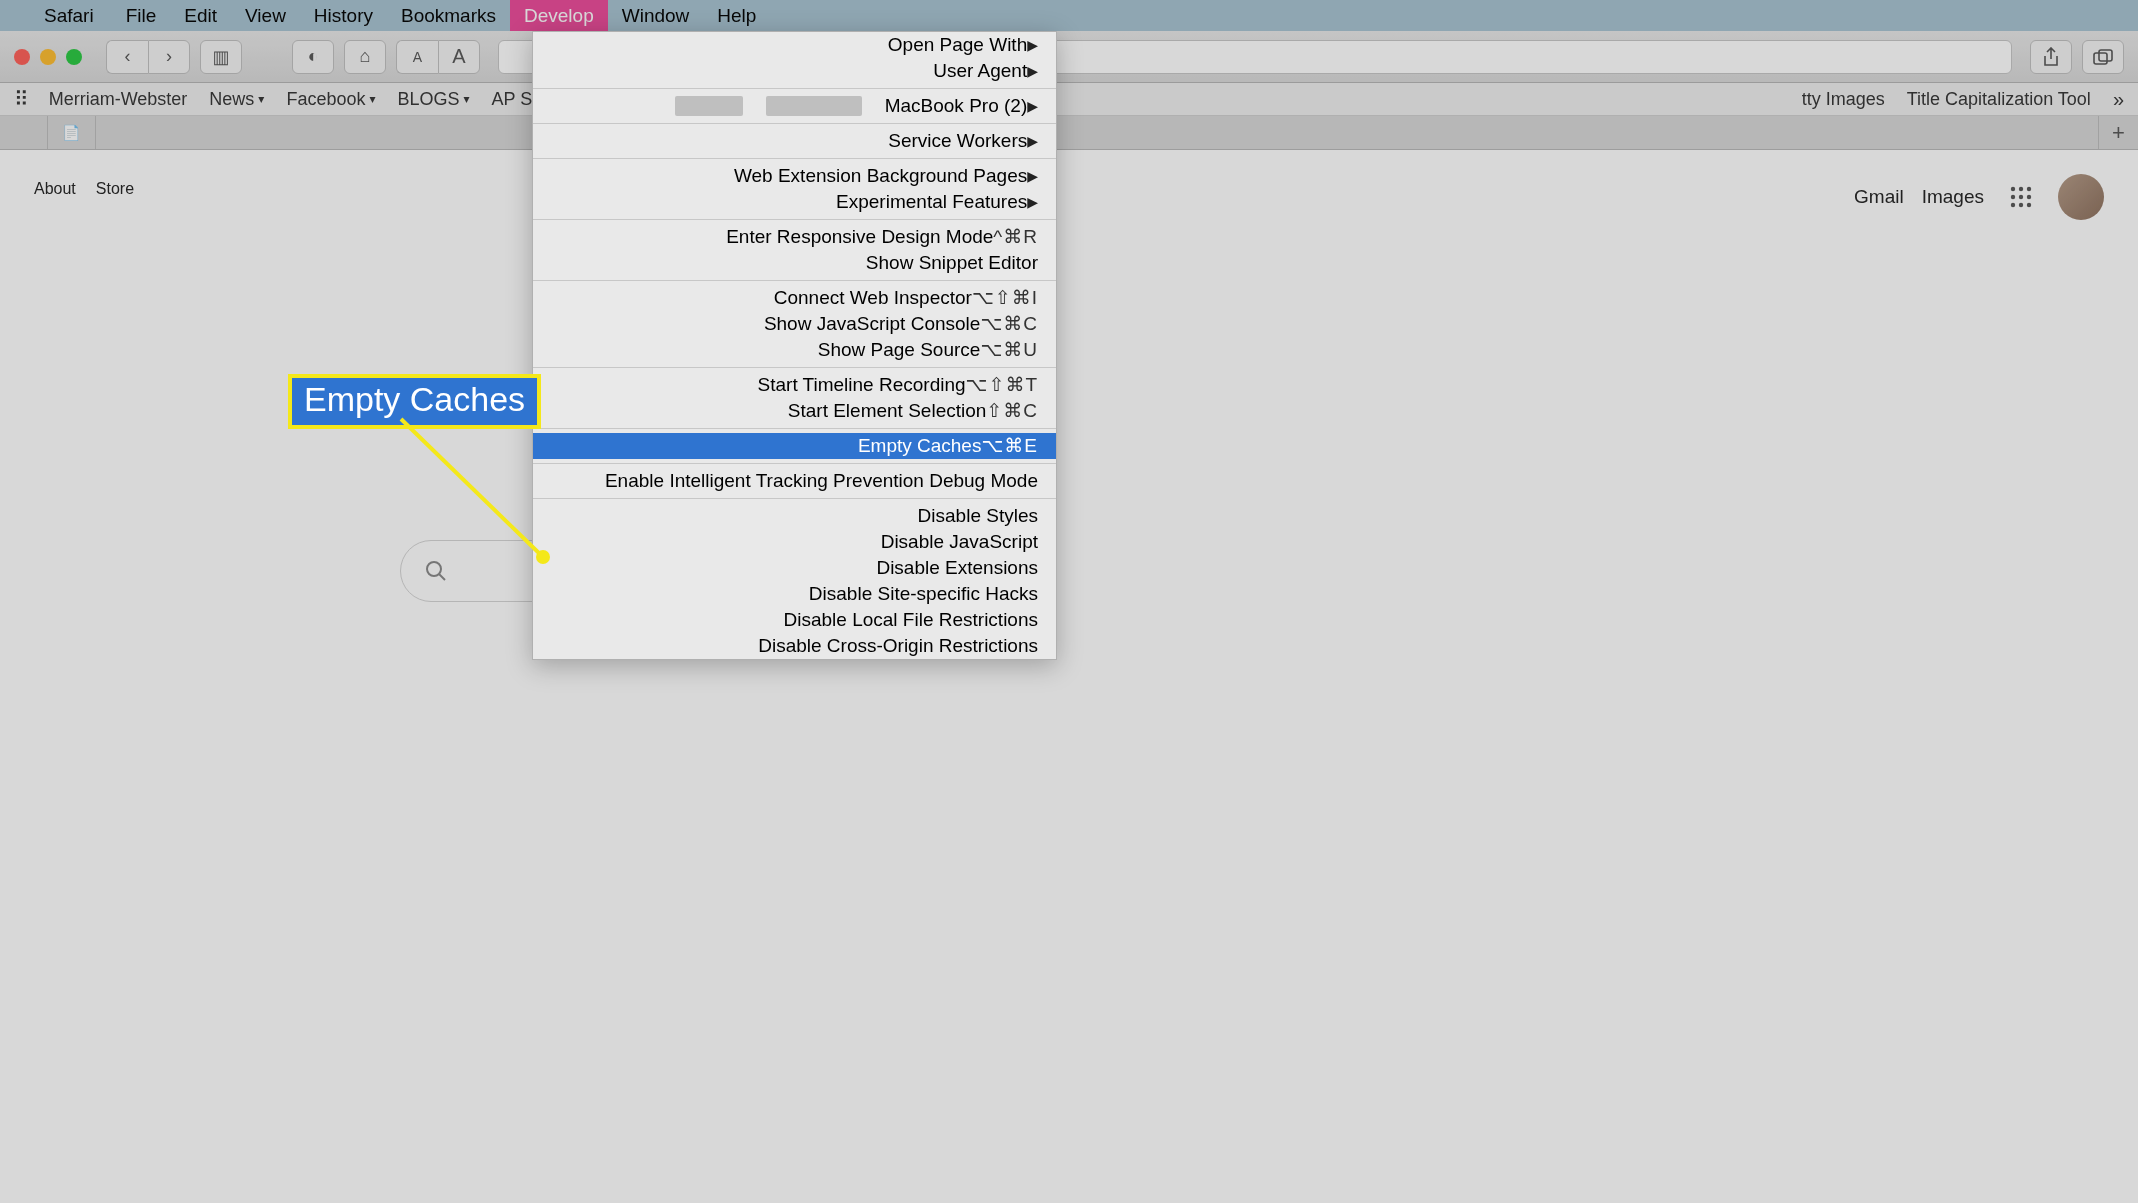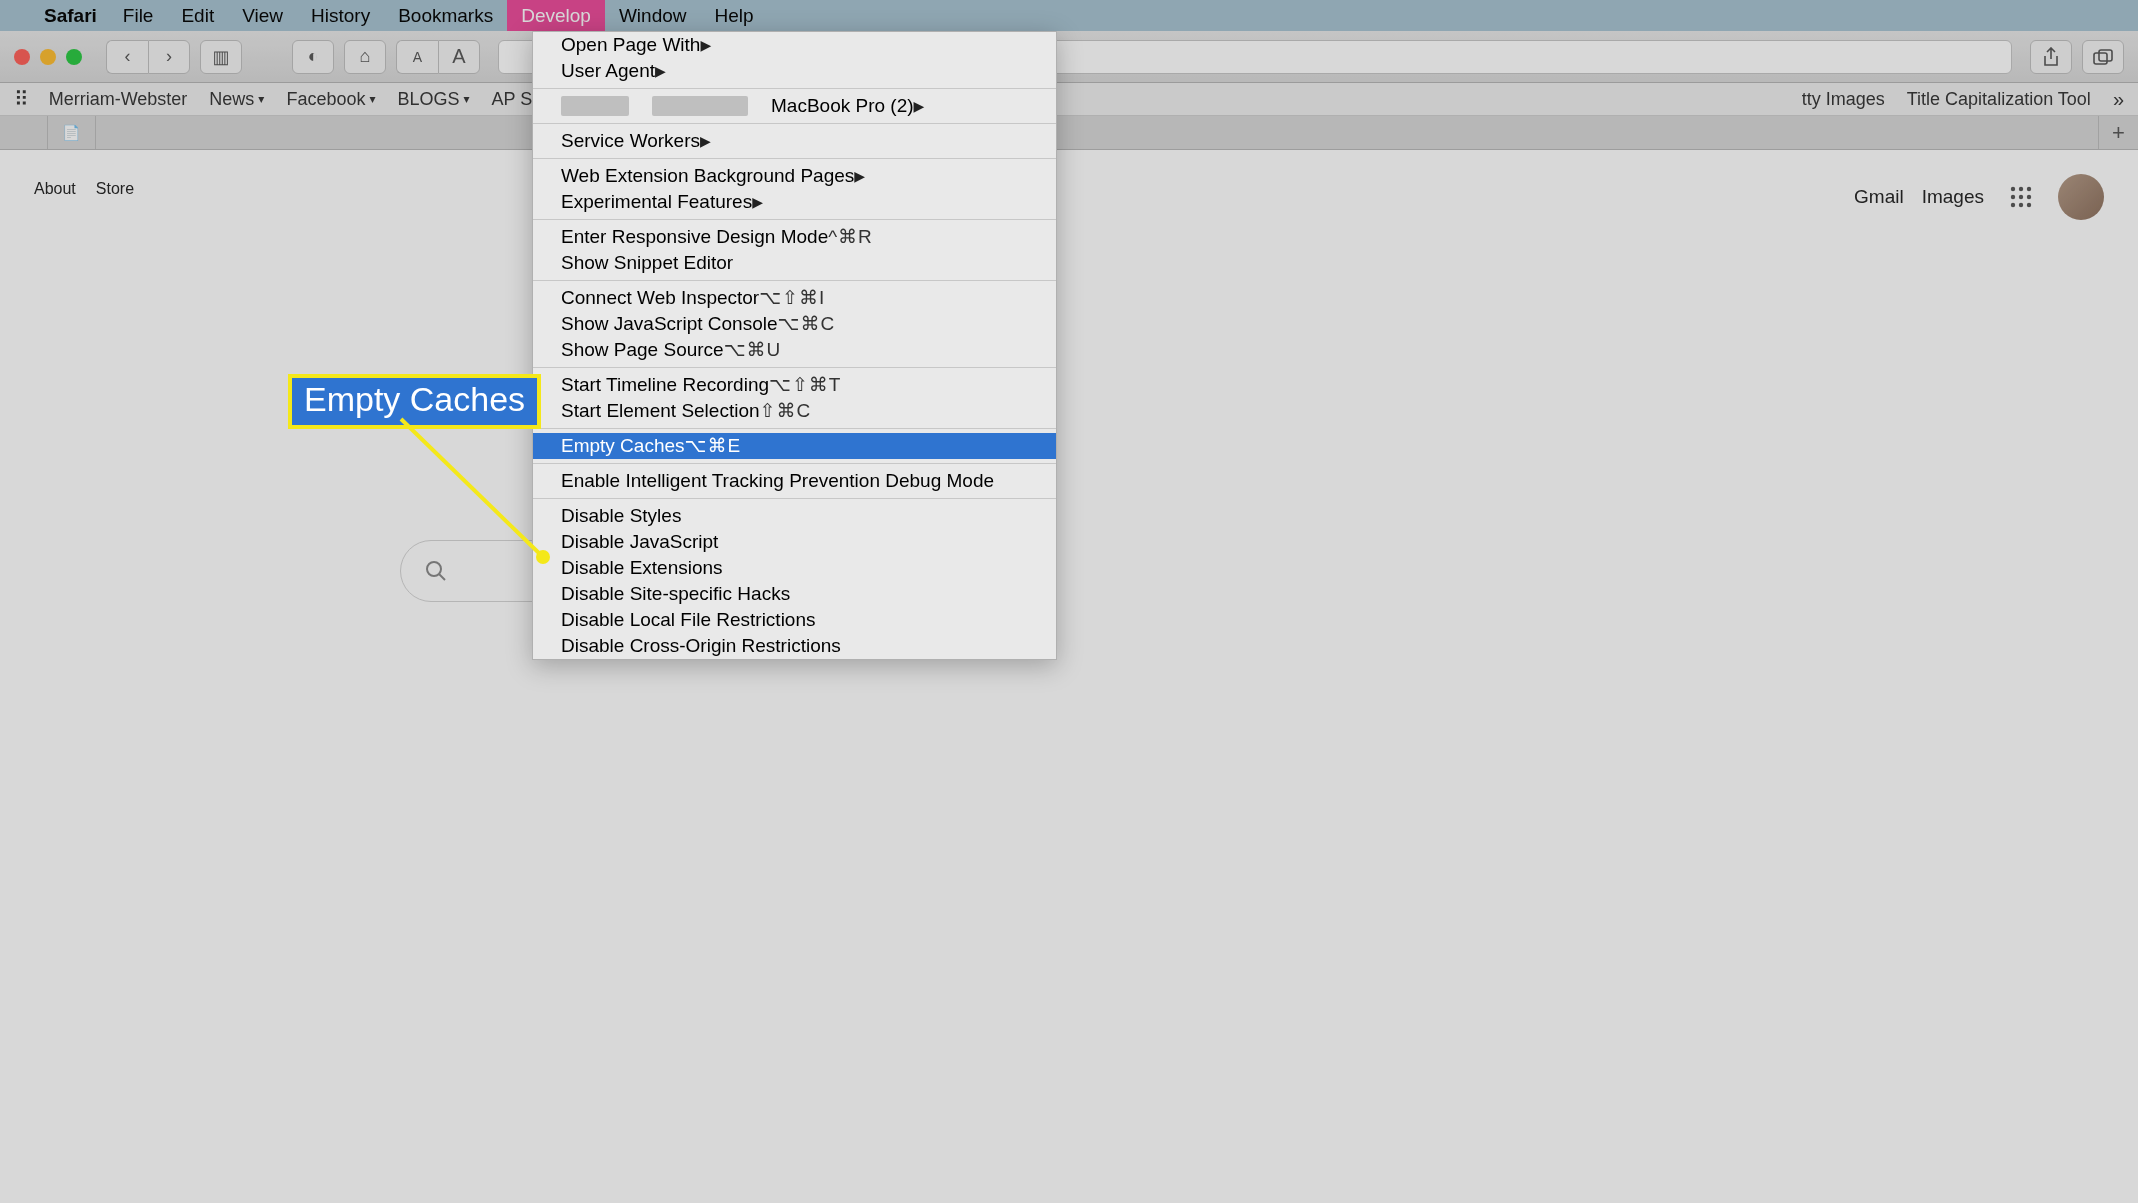--- a/index.html
+++ b/index.html
@@ -1,21 +1,21 @@
 <!DOCTYPE html>
 <html><head>
 <meta charset="utf-8">
 <style>
   * { margin: 0; padding: 0; box-sizing: border-box; font-family: -apple-system, "Helvetica Neue", Arial, sans-serif; }
   body { width: 2138px; height: 1203px; background: #fff; overflow: hidden; position: relative; }
 
   
   .menubar { position: absolute; top: 0; left: 0; right: 0; height: 31px; background: #a6c3d1; display: flex; align-items: center; padding: 0 20px; font-size: 19px; color: #000; }
   .apple-logo { font-size: 22px; margin-right: 24px; }
-  .menubar .app-name { font-weight: 700; margin-right: 12px; }
+  .menubar .app-name { font-weight: 400; margin-right: 18px; }
   .menubar .menu-item { padding: 0 14px; height: 31px; display: flex; align-items: center; cursor: default; }
   .menubar .menu-item.active { background: #ec4899; color: #fff; }
 
   
   .browser-toolbar { position: absolute; top: 31px; left: 0; right: 0; height: 52px; background: linear-gradient(#e8e8e8,#d9d9d9); border-bottom: 1px solid #b5b5b5; display: flex; align-items: center; padding: 0 14px; gap: 10px; }
   .traffic-lights { display: flex; gap: 10px; margin-right: 14px; }
   .tl { width: 16px; height: 16px; border-radius: 50%; }
   .tl.red { background: #ff5f57; } .tl.yellow { background: #febc2e; } .tl.green { background: #28c840; }
   .tb-btn { width: 42px; height: 34px; border: 1px solid #c0c0c0; border-radius: 6px; background: #f3f3f3; display: flex; align-items: center; justify-content: center; color: #555; font-size: 18px; }
   .tb-group { display: flex; }
@@ -38,21 +38,21 @@
   
   .page { position: absolute; top: 150px; left: 0; right: 0; bottom: 0; background: #fff; }
   .page-top-links { position: absolute; top: 30px; left: 34px; display: flex; gap: 20px; font-size: 16px; color: #222; }
   .page-top-right { position: absolute; top: 24px; right: 34px; display: flex; align-items: center; gap: 26px; font-size: 19px; color: #222; }
   .apps-icon svg { display:block; }
   .avatar { width: 46px; height: 46px; border-radius: 50%; background: linear-gradient(135deg,#b49a86,#8c6f5c); }
   .search-box { position: absolute; top: 390px; left: 400px; width: 640px; height: 62px; border: 1px solid #d5d5d5; border-radius: 31px; display: flex; align-items: center; padding: 0 24px; color: #888; font-size: 22px; }
 
   
   .dropdown { position: absolute; top: 31px; left: 532px; width: 525px; background: #e9e9e9; border: 1px solid #b0b0b0; box-shadow: 0 6px 24px rgba(0,0,0,0.25); font-size: 19px; color: #000; }
-  .dd-item { display: flex; align-items: center; justify-content: flex-start; padding: 1px 18px 1px 28px; height: 26px; line-height: 26px; cursor: default; position: relative; }
+  .dd-item { display: flex; align-items: center; justify-content: flex-end; padding: 1px 18px 1px 28px; height: 26px; line-height: 26px; cursor: default; position: relative; }
   .dd-item .arrow { color: #222; font-size: 14px; }
   .dd-item .shortcut { color: #333; font-family: inherit; letter-spacing: 1px; }
   .dd-item.highlight { background: #2f74d0; color: #fff; }
   .dd-item.highlight .shortcut { color: #fff; }
   .dd-sep { height: 1px; background: #c7c7c7; margin: 4px 0; }
   .dd-machine-row { display:flex; align-items:center; gap:23px; }
   .redacted { display:inline-block; height: 20px; background: #bfbfbf; border-radius:2px; }
 
   
   .callout-box { position: absolute; top: 374px; left: 288px; background: #2f74d0; color: #fff; border: 4px solid #f4e81a; padding: 2px 12px 6px 12px; font-size: 34px; font-weight: 400; }

